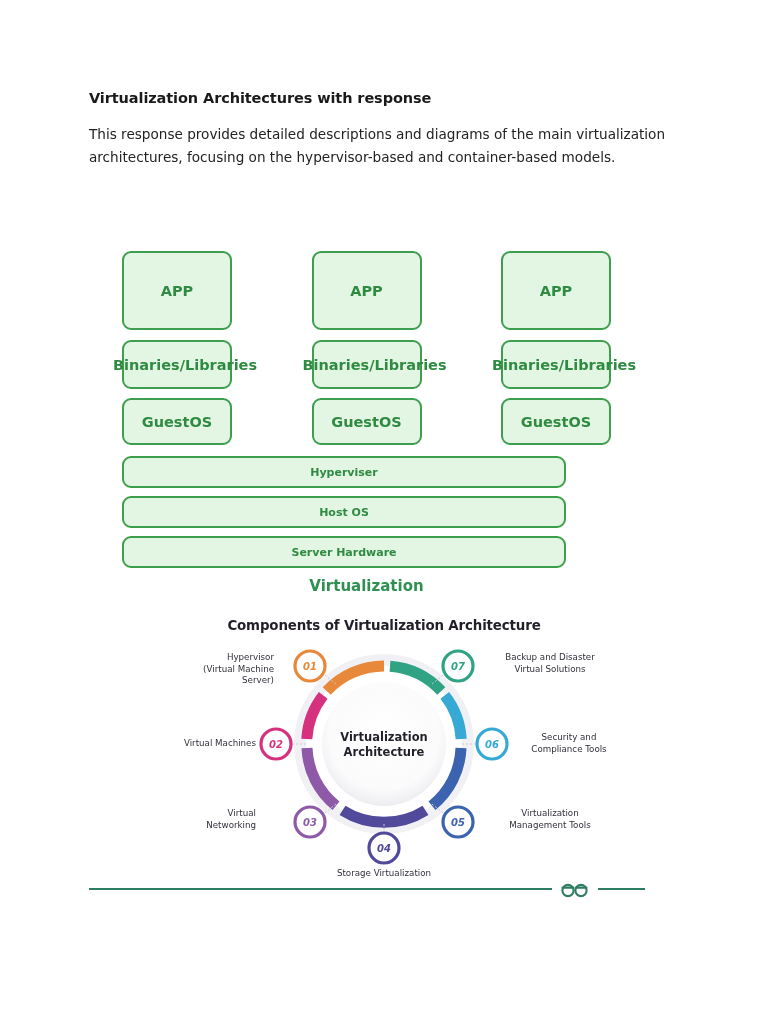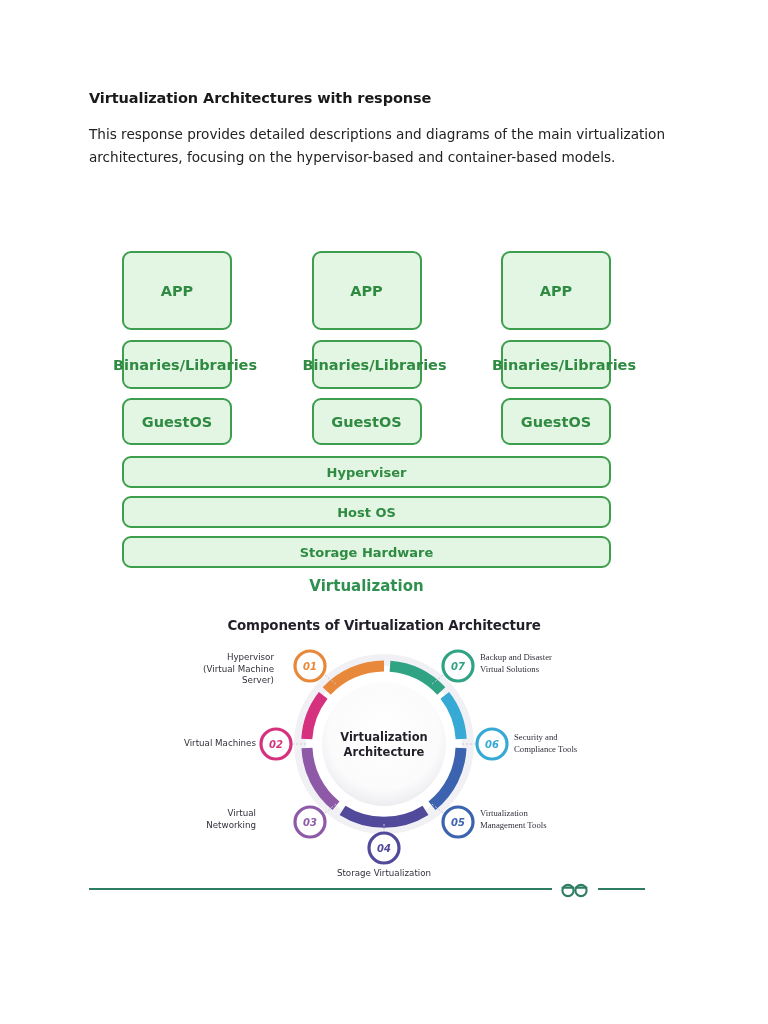--- a/index.html
+++ b/index.html
@@ -74,28 +74,28 @@
     font-weight: bold;
     line-height: 18px;
     box-sizing: border-box;
   }
   .gbox.app    { height: 79px;  margin-bottom: 10px; margin-top: 44px; }
   .gbox.bins   { height: 49px;  margin-bottom: 9px; padding-left: 16px;  }
   .gbox.guest  { height: 47px;  }
 
   .bars { margin-top: 11px; }
   .bar {
-    width: 489px;
+    width: 444px;
     height: 32px;
     margin-bottom: 8px;
     background: #e3f5e3;
     border: 2.2px solid #3d9e4d;
     border-radius: 9px;
     color: #2e8b41;
-    font-size: 13px;
+    font-size: 11px;
     font-weight: bold;
     display: flex;
     align-items: center;
     justify-content: center;
     box-sizing: border-box;
   }
   .stack-caption {
     width: 489px;
     text-align: center;
     margin-top: 9px;
@@ -127,21 +127,21 @@
     position: absolute;
     left: 0;
     top: 18px;
   }
   .lbl {
     position: absolute;
     font-size: 8.7px;
     line-height: 11.6px;
     color: #30303a;
   }
-  .lbl.r { text-align: left; font-family: Liberation Serif, serif; }
+  .lbl.r { text-align: center; }
   .lbl.l { text-align: right; }
   .lbl.c { text-align: center; }
 
   
   .footer {
     position: absolute;
     left: 89px;
     top: 878px;
     width: 556px;
     height: 22px;
@@ -216,21 +216,21 @@
             <br>
           <span>OS</span>
         </div>
       </div>
 
     </div>
 
     <div class="bars">
       <div class="bar">Hyperviser</div>
       <div class="bar">Host OS</div>
-      <div class="bar">Storage Hardware</div>
+      <div class="bar">Server Hardware</div>
     </div>
 
     <div class="stack-caption">Virtualization</div>
   </div>
 
   <div class="wheel-fig">
 
     <div class="wheel-title">Components of Virtualization Architecture</div>
 
     <svg class="wheel-svg" width="468" height="232" viewBox="0 0 468 232">

